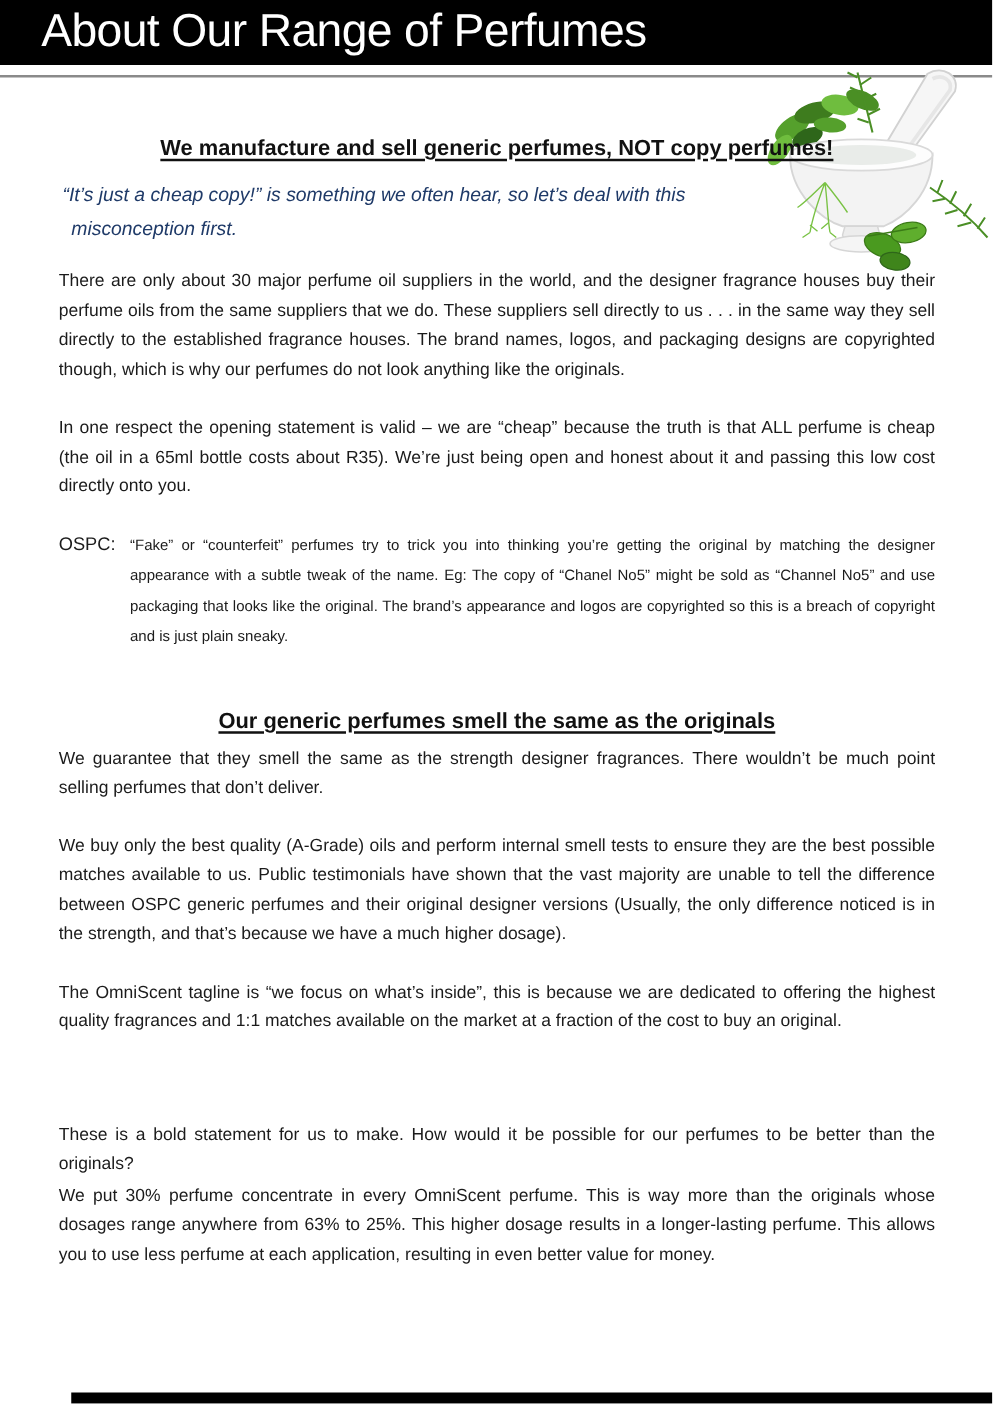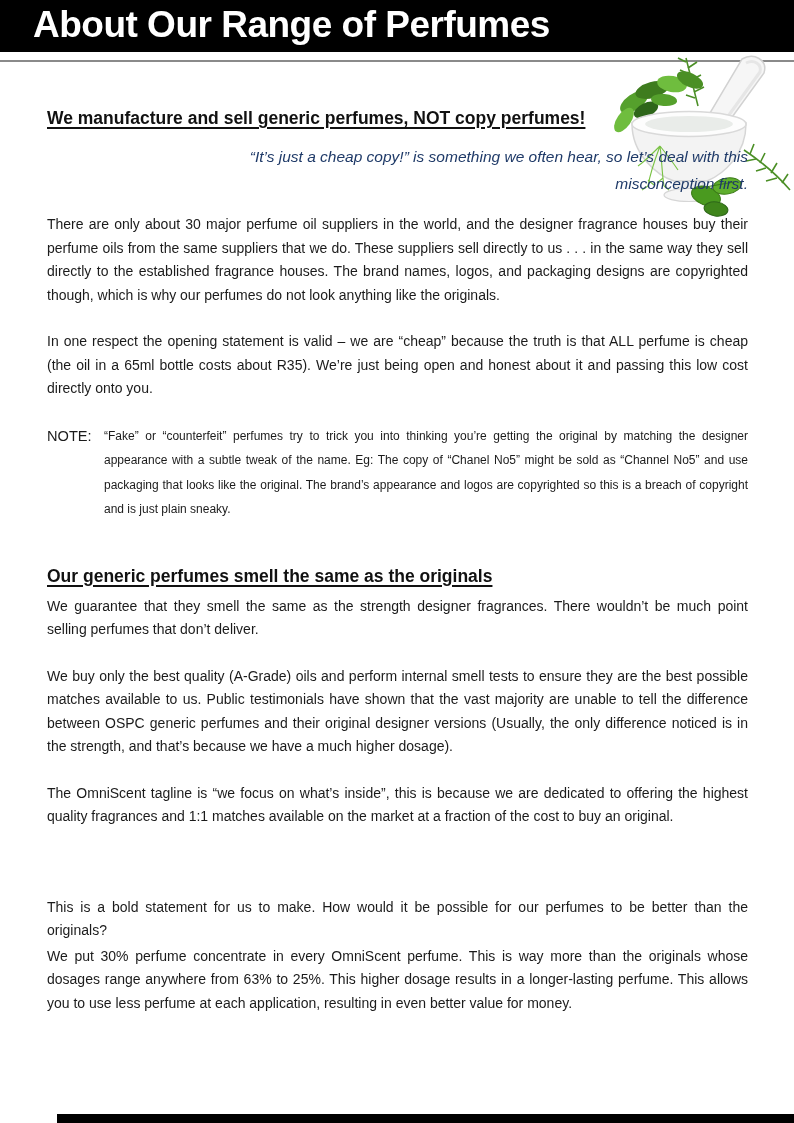--- a/index.html
+++ b/index.html
@@ -11,40 +11,41 @@
     font-family:"Liberation Sans",sans-serif;
     color:#1b1b1b;
     overflow:hidden;
   }
   
   .header-bar{
     position:absolute;top:0;left:0;width:794px;height:52px;
     background:#000000;
   }
   .header-title{
-    color:#ffffff;font-weight:bold;font-size:37px;
+    color:#ffffff;font-weight:normal;font-size:37px;
     letter-spacing:-0.5px;
     line-height:50px;margin:0 0 0 33px;white-space:nowrap;
   }
   .header-rule{
     position:absolute;top:60px;left:0;width:794px;height:2px;
     background:#8a8a8a;
   }
   
   .herb-img{position:absolute;top:54px;right:0;width:200px;height:165px;}
   
   .content{position:absolute;top:108px;left:47px;width:701px;}
   .sec-heading{
     font-size:17.5px;font-weight:bold;color:#111;
     text-decoration:underline;text-decoration-thickness:2px;text-underline-offset:3px;
     margin:0 0 8px 0;
+    text-align:center;
   }
   .quote{
     color:#1f3a68;font-style:italic;font-size:15.5px;line-height:27px;
-    margin:14px 0 16px 3px;font-weight:500;text-align:right;
+    margin:14px 0 16px 3px;font-weight:500;
   }
   .quote .wrap-line{margin-left:7px;}
   p.body{
     font-size:14px;line-height:23.5px;margin:0 0 23px 0;
     text-align:justify;
   }
   .note-block{
     position:relative;padding-left:57px;margin:2px 0 44px 0;
   }
   .note-label{
@@ -125,36 +126,36 @@
 
     <div class="section">
       <h2 class="sec-heading">We manufacture and sell generic perfumes, NOT copy perfumes!</h2>
       <div class="quote">
         <span style="display:block">“It’s just a cheap copy!” is something we often hear, so let’s deal with this</span>
         <span style="display:block" class="wrap-line">misconception first.</span>
       </div>
       <p class="body">There are only about 30 major perfume oil suppliers in the world, and the designer fragrance houses buy their perfume oils from the same suppliers that we do. These suppliers sell directly to us . . . in the same way they sell directly to the established fragrance houses. The brand names, logos, and packaging designs are copyrighted though, which is why our perfumes do not look anything like the originals.</p>
       <p class="body">In one respect the opening statement is valid – we are “cheap” because the truth is that ALL perfume is cheap (the oil in a 65ml bottle costs about R35). We’re just being open and honest about it and passing this low cost directly onto you.</p>
       <div class="note-block">
-        <span class="note-label">NOTE:</span>
+        <span class="note-label">OSPC:</span>
         <p class="note-text">“Fake” or “counterfeit” perfumes try to trick you into thinking you’re getting the original by matching the designer appearance with a subtle tweak of the name. Eg: The copy of “Chanel No5” might be sold as “Channel No5” and use packaging that looks like the original. The brand’s appearance and logos are copyrighted so this is a breach of copyright and is just plain sneaky.</p>
       </div>
     </div>
 
     <div class="section">
       <h2 class="sec-heading">Our generic perfumes smell the same as the originals</h2>
       <p class="body">We guarantee that they smell the same as the strength designer fragrances. There wouldn’t be much point selling perfumes that don’t deliver.</p>
       <p class="body">We buy only the best quality (A-Grade) oils and perform internal smell tests to ensure they are the best possible matches available to us. Public testimonials have shown that the vast majority are unable to tell the difference between OSPC generic perfumes and their original designer versions (Usually, the only difference noticed is in the strength, and that’s because we have a much higher dosage).</p>
       <p class="body">The OmniScent tagline is “we focus on what’s inside”, this is because we are dedicated to offering the highest quality fragrances and 1:1 matches available on the market at a fraction of the cost to buy an original.</p>
     </div>
 
     <div class="gap-lg"></div>
 
     <div class="section">
-      <p class="body" style="margin-bottom:2px">This is a bold statement for us to make. How would it be possible for our perfumes to be better than the originals?</p>
+      <p class="body" style="margin-bottom:2px">These is a bold statement for us to make. How would it be possible for our perfumes to be better than the originals?</p>
       <p class="body">We put 30% perfume concentrate in every OmniScent perfume. This is way more than the originals whose dosages range anywhere from 63% to 25%. This higher dosage results in a longer-lasting perfume. This allows you to use less perfume at each application, resulting in even better value for money.</p>
 
     </div>
 
   </div>
 
   <div class="footer-bar"></div>
 
 </div>
 

